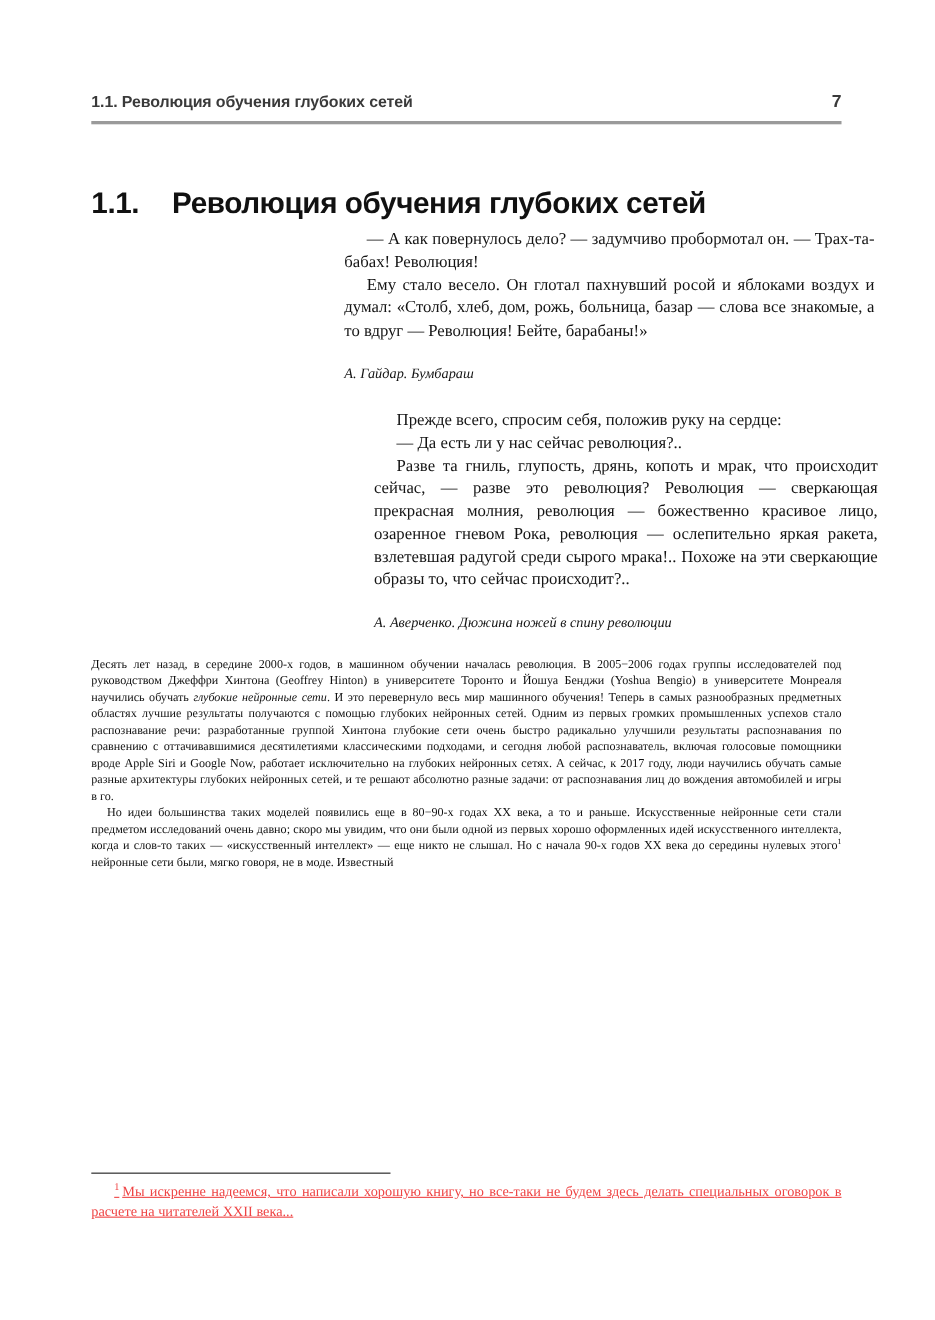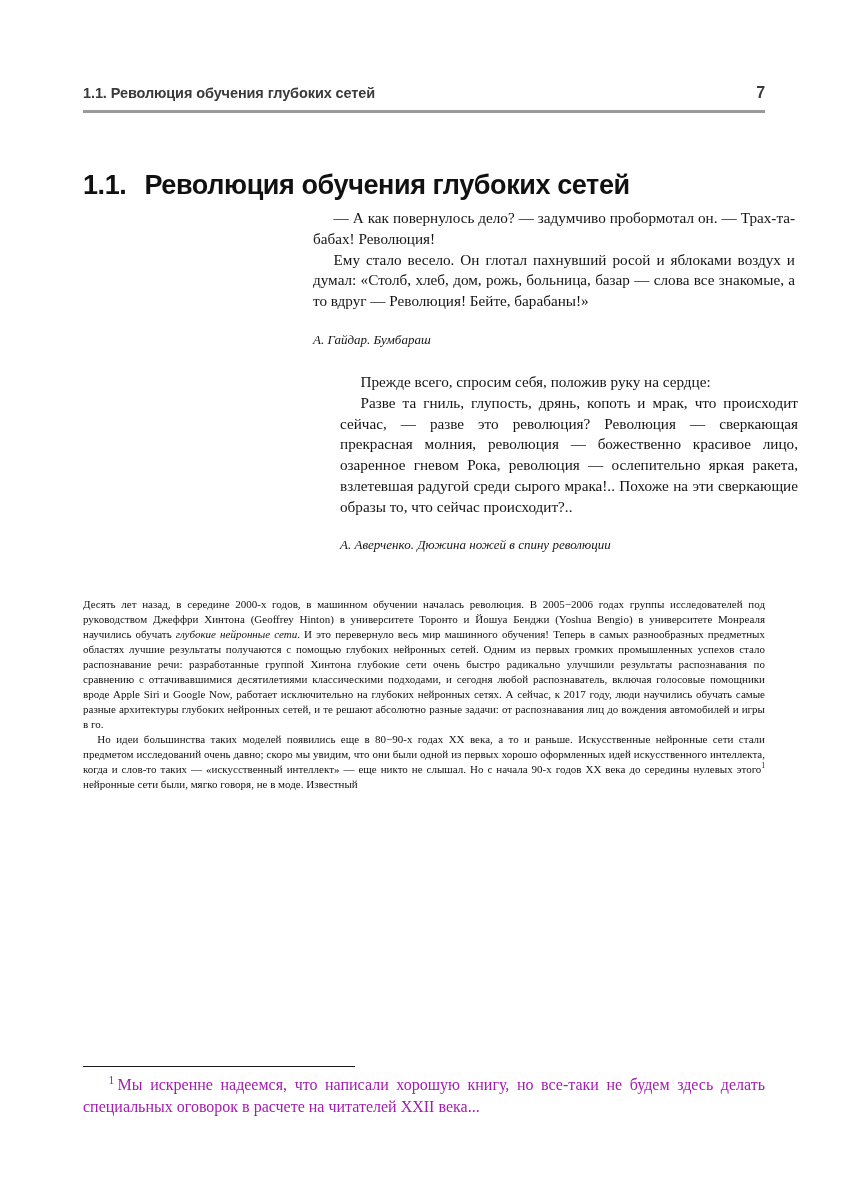--- a/index.html
+++ b/index.html
@@ -59,21 +59,21 @@
     top: 152px;
     width: 690px;
     font-family: "Liberation Sans", "DejaVu Sans", sans-serif;
     font-weight: bold;
     font-size: 27px;
     letter-spacing: -0.4px;
     color: #111111;
     white-space: nowrap;
   }
   .section-heading .num {
-    margin-right: 18px;
+    margin-right: 30px;
   }
 
   
   .epigraph {
     position: absolute;
     font-size: 15.2px;
     line-height: 1.365;
     text-align: justify;
     text-justify: inter-word;
     color: #141414;
@@ -139,25 +139,26 @@
     top: 1066px;
     width: 272px;
     height: 1.4px;
     background: #1a1a1a;
   }
   .footnote {
     position: absolute;
     left: 83px;
     top: 1074px;
     width: 682px;
-    font-size: 16px;
+    font-size: 13px;
     line-height: 1.36;
     text-align: justify;
     text-justify: inter-word;
-    color: #a21caf;
+    color: #ef4444;
+    text-decoration: underline;
   }
   .footnote p {
     margin: 0;
     text-indent: 1.6em;
   }
   .footnote sup {
     font-size: 0.72em;
     vertical-align: super;
     line-height: 0;
     margin-right: 0.28em;
@@ -179,20 +180,21 @@
   </h1>
 
   <div class="epigraph" id="epigraph-one">
     <p>— А как повернулось дело? — задумчиво пробормотал он. — Трах-та-бабах! Революция!</p>
     <p>Ему стало весело. Он глотал пахнувший росой и яблоками воздух и думал: «Столб, хлеб, дом, рожь, больница, базар — слова все знакомые, а то вдруг — Революция! Бейте, барабаны!»</p>
     <div class="attrib">А. Гайдар. Бумбараш</div>
   </div>
 
   <div class="epigraph" id="epigraph-two">
     <p>Прежде всего, спросим себя, положив руку на сердце:</p>
+    <p>— Да есть ли у нас сейчас революция?..</p>
     <p>Разве та гниль, глупость, дрянь, копоть и мрак, что происходит сейчас, — разве это революция? Революция — сверкающая прекрасная молния, революция — божественно красивое лицо, озаренное гневом Рока, революция — ослепительно яркая ракета, взлетевшая радугой среди сырого мрака!.. Похоже на эти сверкающие образы то, что сейчас происходит?..</p>
     <div class="attrib">А. Аверченко. Дюжина ножей в спину революции</div>
   </div>
 
   <div class="body-text">
     <p><span>Десять лет назад, в середине 2000-х годов, в машинном обучении началась революция. В 2005−2006 годах группы исследователей под руководством Джеффри Хинтона (Geoffrey Hinton) в университете Торонто и Йошуа Бенджи (Yoshua Bengio) в университете Монреаля научились обучать </span><i>глубокие нейронные сети</i><span>. И это перевернуло весь мир машинного обучения! Теперь в самых разнообразных предметных областях лучшие результаты получаются с помощью глубоких нейронных сетей. Одним из первых громких промышленных успехов стало распознавание речи: разработанные группой Хинтона глубокие сети очень быстро радикально улучшили результаты распознавания по сравнению с оттачивавшимися десятилетиями классическими подходами, и сегодня любой распознаватель, включая голосовые помощники вроде Apple Siri и Google Now, работает исключительно на глубоких нейронных сетях. А сейчас, к 2017 году, люди научились обучать самые разные архитектуры глубоких нейронных сетей, и те решают абсолютно разные задачи: от распознавания лиц до вождения автомобилей и игры в го.</span></p>
     <p><span>Но идеи большинства таких моделей появились еще в 80−90-х годах XX века, а то и раньше. Искусственные нейронные сети стали предметом исследований очень давно; скоро мы увидим, что они были одной из первых хорошо оформленных идей искусственного интеллекта, когда и слов-то таких — «искусственный интеллект» — еще никто не слышал. Но с начала 90-х годов XX века до середины нулевых этого</span><sup class="fn">1</sup><span> нейронные сети были, мягко говоря, не в моде. Известный</span></p>
   </div>
 
   <div class="footnote-rule"></div>

